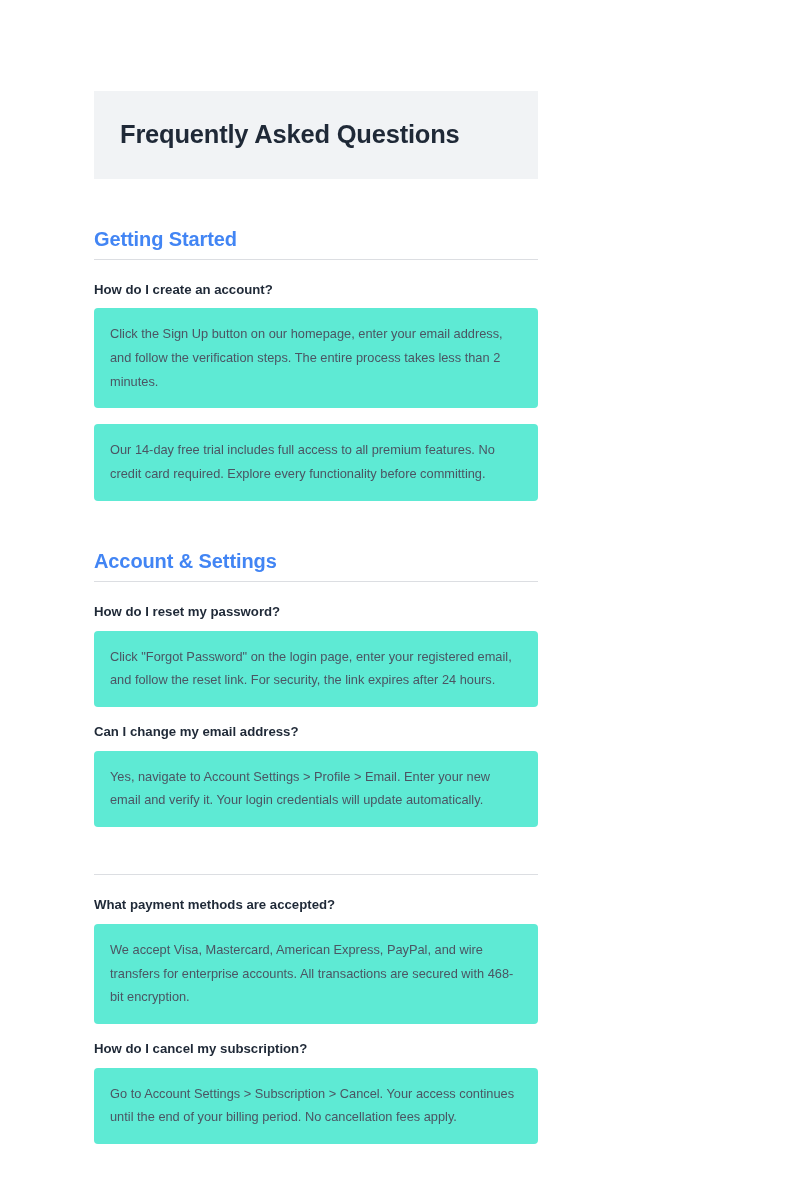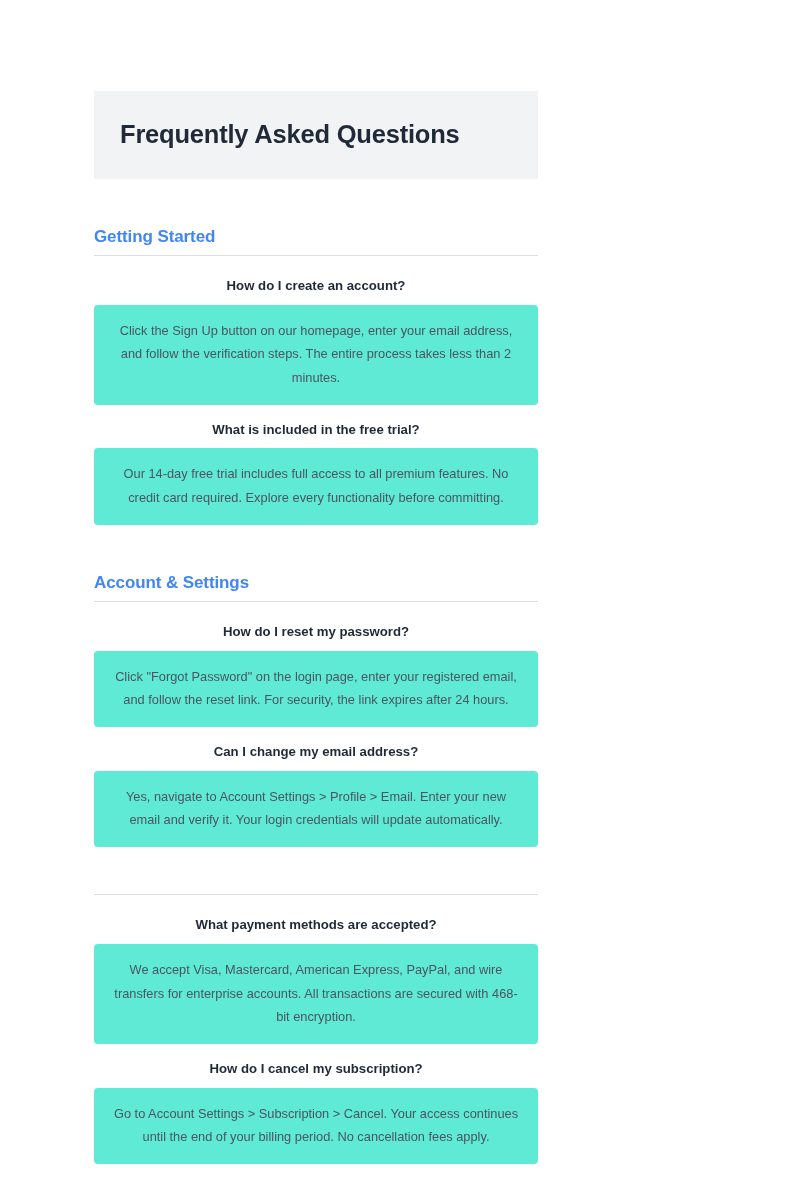--- a/index.html
+++ b/index.html
@@ -36,37 +36,36 @@
   }
   
   .faq-section {
     margin: 0 0 47px 0;
   }
   .faq-section:last-child {
     margin-bottom: 0;
   }
   .section-title {
     margin: 12px 0 7px 0;
-    font-size: 17px;
+    font-size: 20px;
     font-weight: bold;
     color: #4285f4;
     letter-spacing: -0.1px;
     line-height: 1.3;
   }
   .section-rule {
     height: 1px;
     background: #dcdee2;
     border: 0;
     margin: 0 0 21px 0;
     padding: 0;
   }
   
   .qa-item {
     margin: 0 0 16px 0;
-    text-align: center;
   }
   .qa-item:last-child {
     margin-bottom: 0;
   }
   .question {
     margin: 0 0 10px 0;
     font-size: 13.2px;
     font-weight: bold;
     color: #1f2937;
     line-height: 1.35;
@@ -92,21 +91,20 @@
   <div class="faq-section">
     <h2 class="section-title">Getting Started</h2>
     <div class="section-rule"></div>
 
     <div class="qa-item">
       <div class="question">How do I create an account?</div>
       <div class="answer">Click the Sign Up button on our homepage, enter your email address, and follow the verification steps. The entire process takes less than 2 minutes.</div>
     </div>
 
     <div class="qa-item">
-      <div class="question">What is included in the free trial?</div>
       <div class="answer">Our 14-day free trial includes full access to all premium features. No credit card required. Explore every functionality before committing.</div>
     </div>
   </div>
 
   <div class="faq-section">
     <h2 class="section-title">Account &amp; Settings</h2>
     <div class="section-rule"></div>
 
     <div class="qa-item">
       <div class="question">How do I reset my password?</div>

